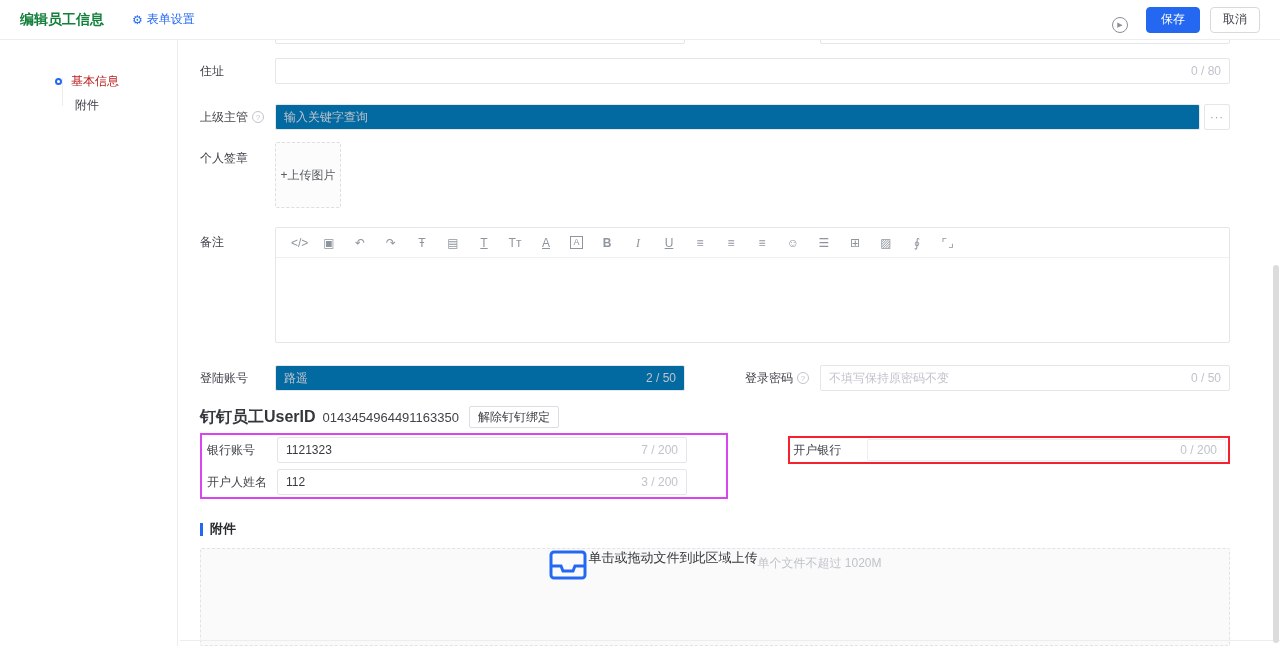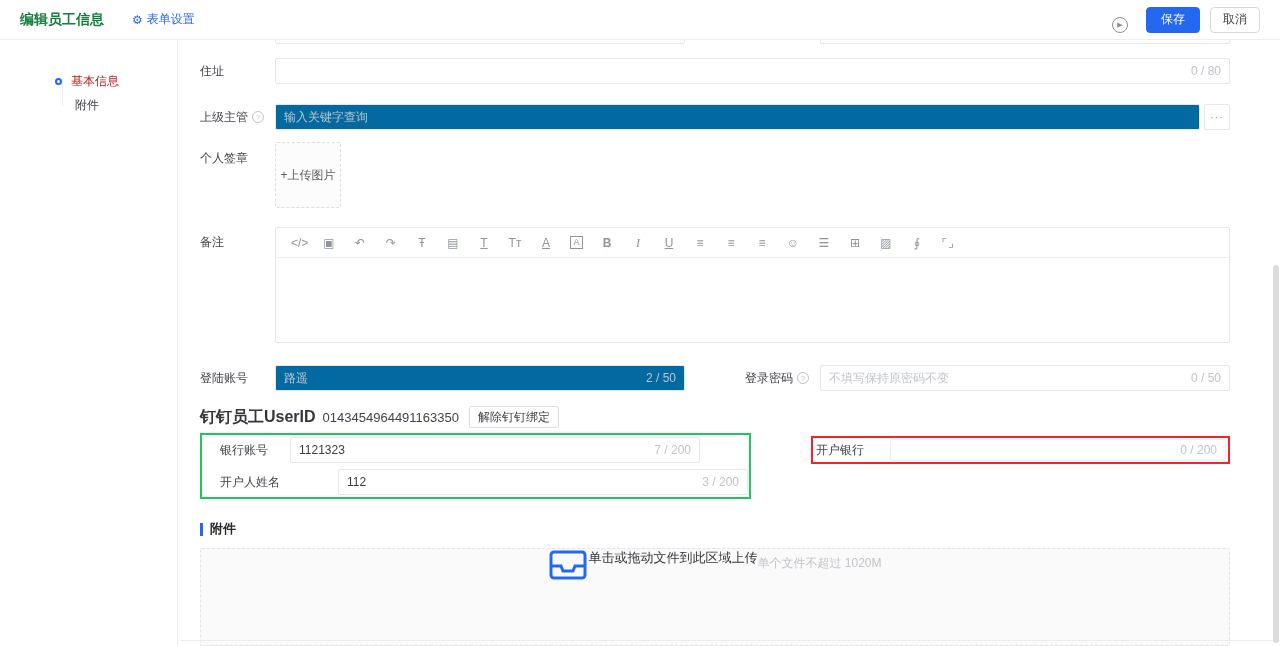--- a/index.html
+++ b/index.html
@@ -90,22 +90,22 @@
   .login-right .f-label { flex:0 0 75px; }
   .login-right .input-box { width:410px; }
 
   .row-ding { margin-top:14px; height:24px; }
   .ding-label { font-size:16px; color:#33363b; font-weight:bold; }
   .ding-value { font-size:13px; color:#40434a; margin-left:7px; }
   .unbind-btn { margin-left:10px; height:22px; padding:0 8px; border:1px solid #dcdee2; border-radius:2px;
     background:#fff; font-size:12px; color:#40434a; display:flex; align-items:center; cursor:pointer; }
 
   .row-bank-band { margin-top:4px; align-items:flex-start; }
-  .red-group { width:586px; border:2px solid #22c55e; padding:2px 1px 2px 18px; }
-  .red-group .row + .row { margin-top:6px;gap:48px; }
+  .red-group { width:586px; border:2px solid #d946ef; padding:2px 1px 2px 5px; }
+  .red-group .row + .row { margin-top:6px; }
   .red-group .f-label { flex:0 0 70px; width:70px; }
   .red-group .input-box { width:410px; }
   .red-single { width:490px; margin-left:60px; margin-top:3px; border:2px solid #f5222d;
     padding:0 2px 0 3px; display:flex; align-items:center; height:28px; }
   .red-single .f-label { flex:0 0 74px; }
   .red-single .input-box { flex:1; height:22px; border-color:#eceef0; }
 
   .attach-header { margin-top:21px; display:flex; align-items:center; }
   .attach-bar { width:3px; height:13px; background:#2468f2; margin-right:7px; }
   .attach-title { font-size:13px; font-weight:bold; color:#26292e; }

